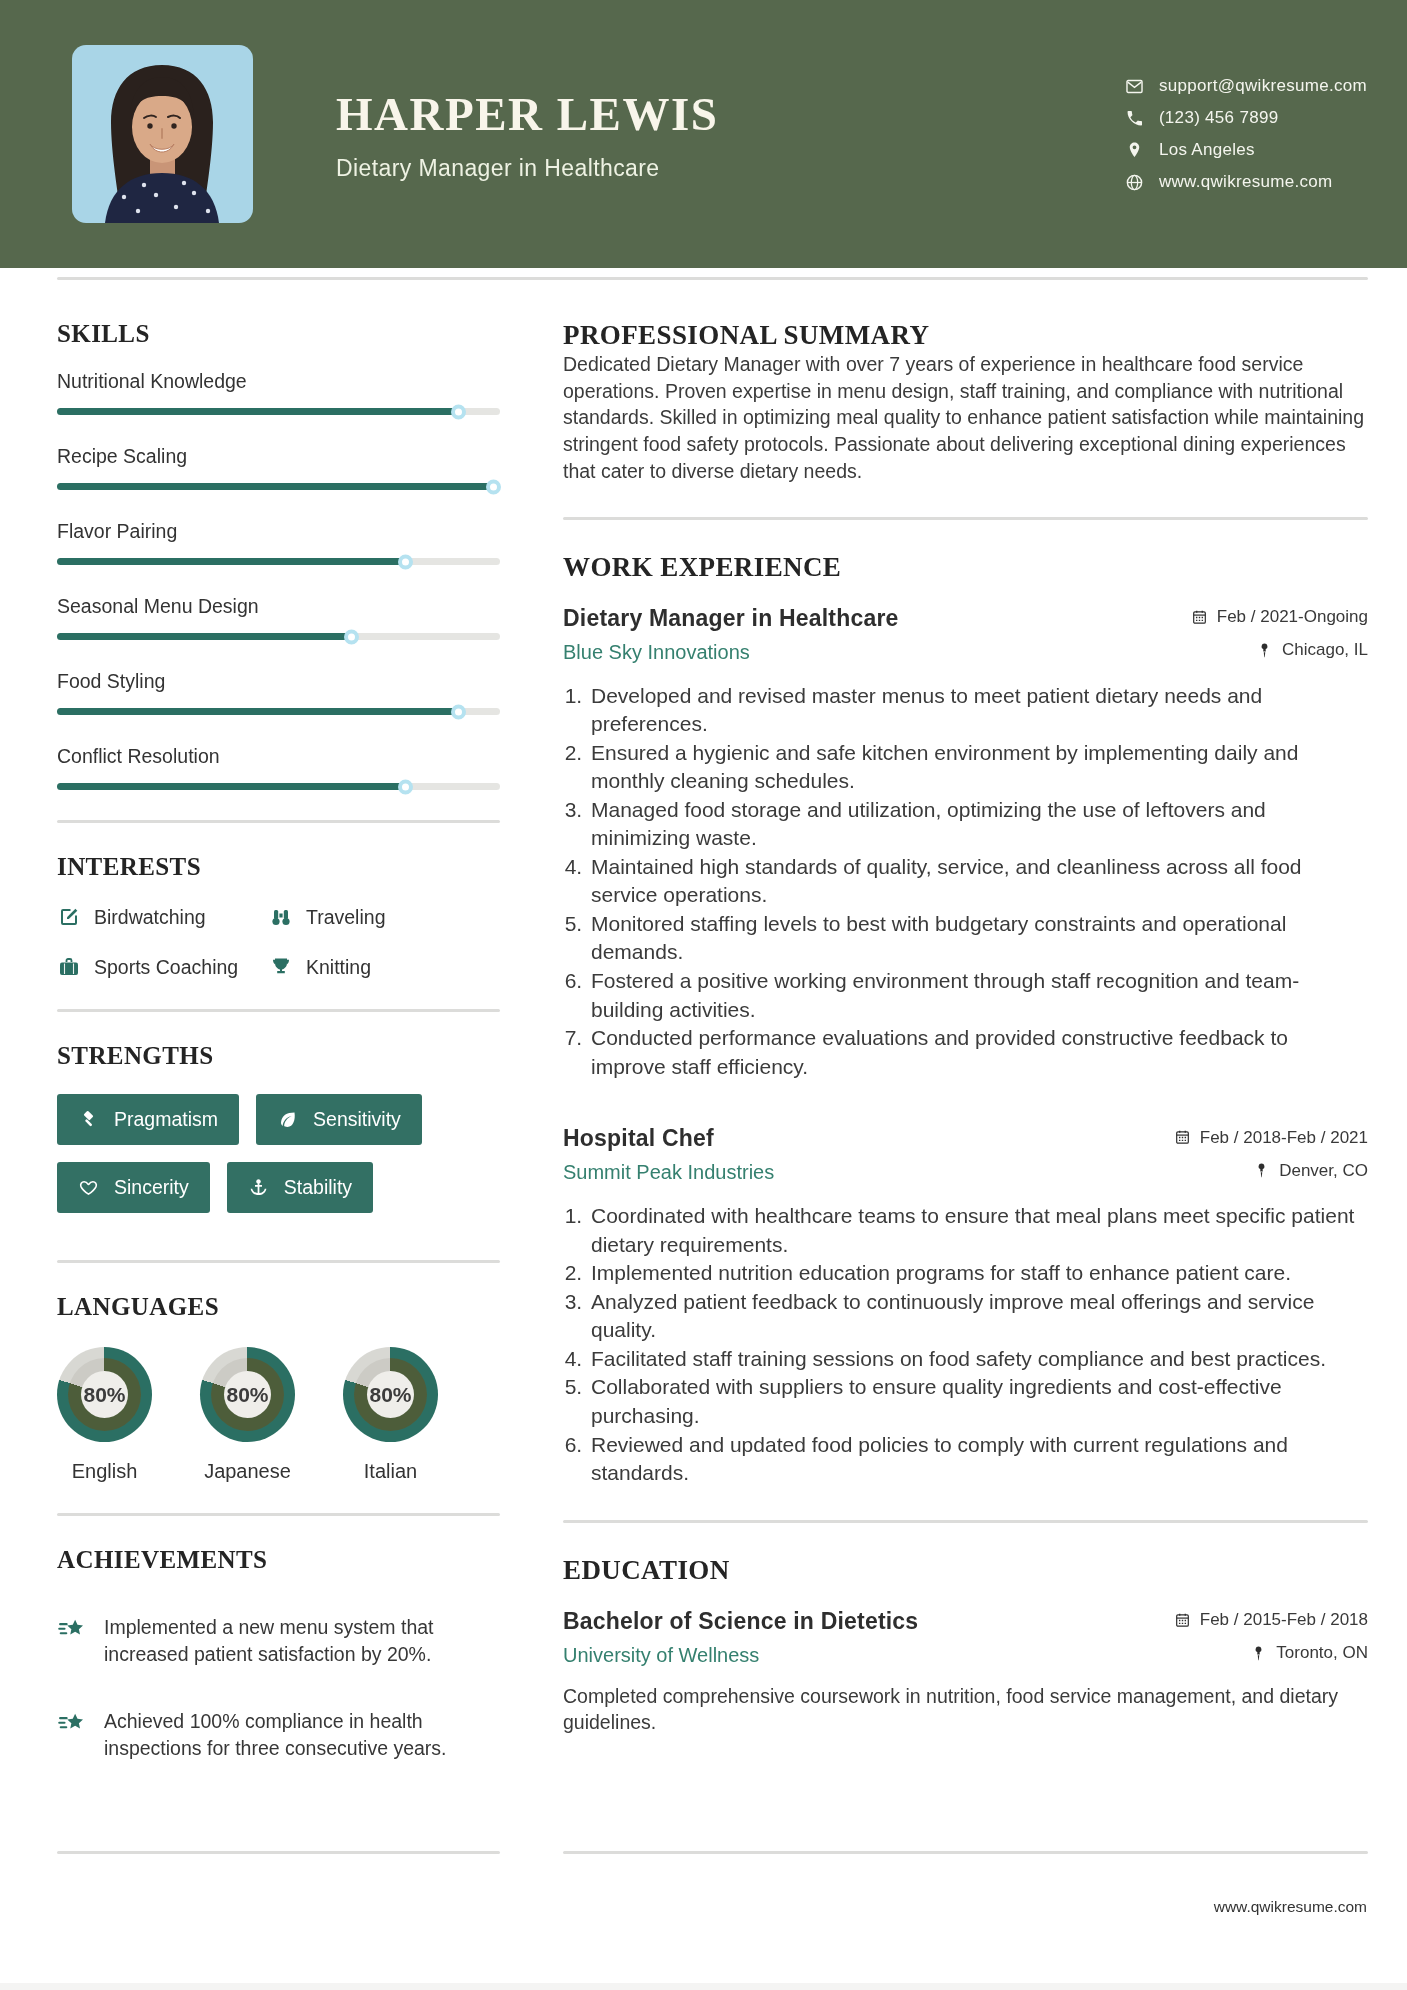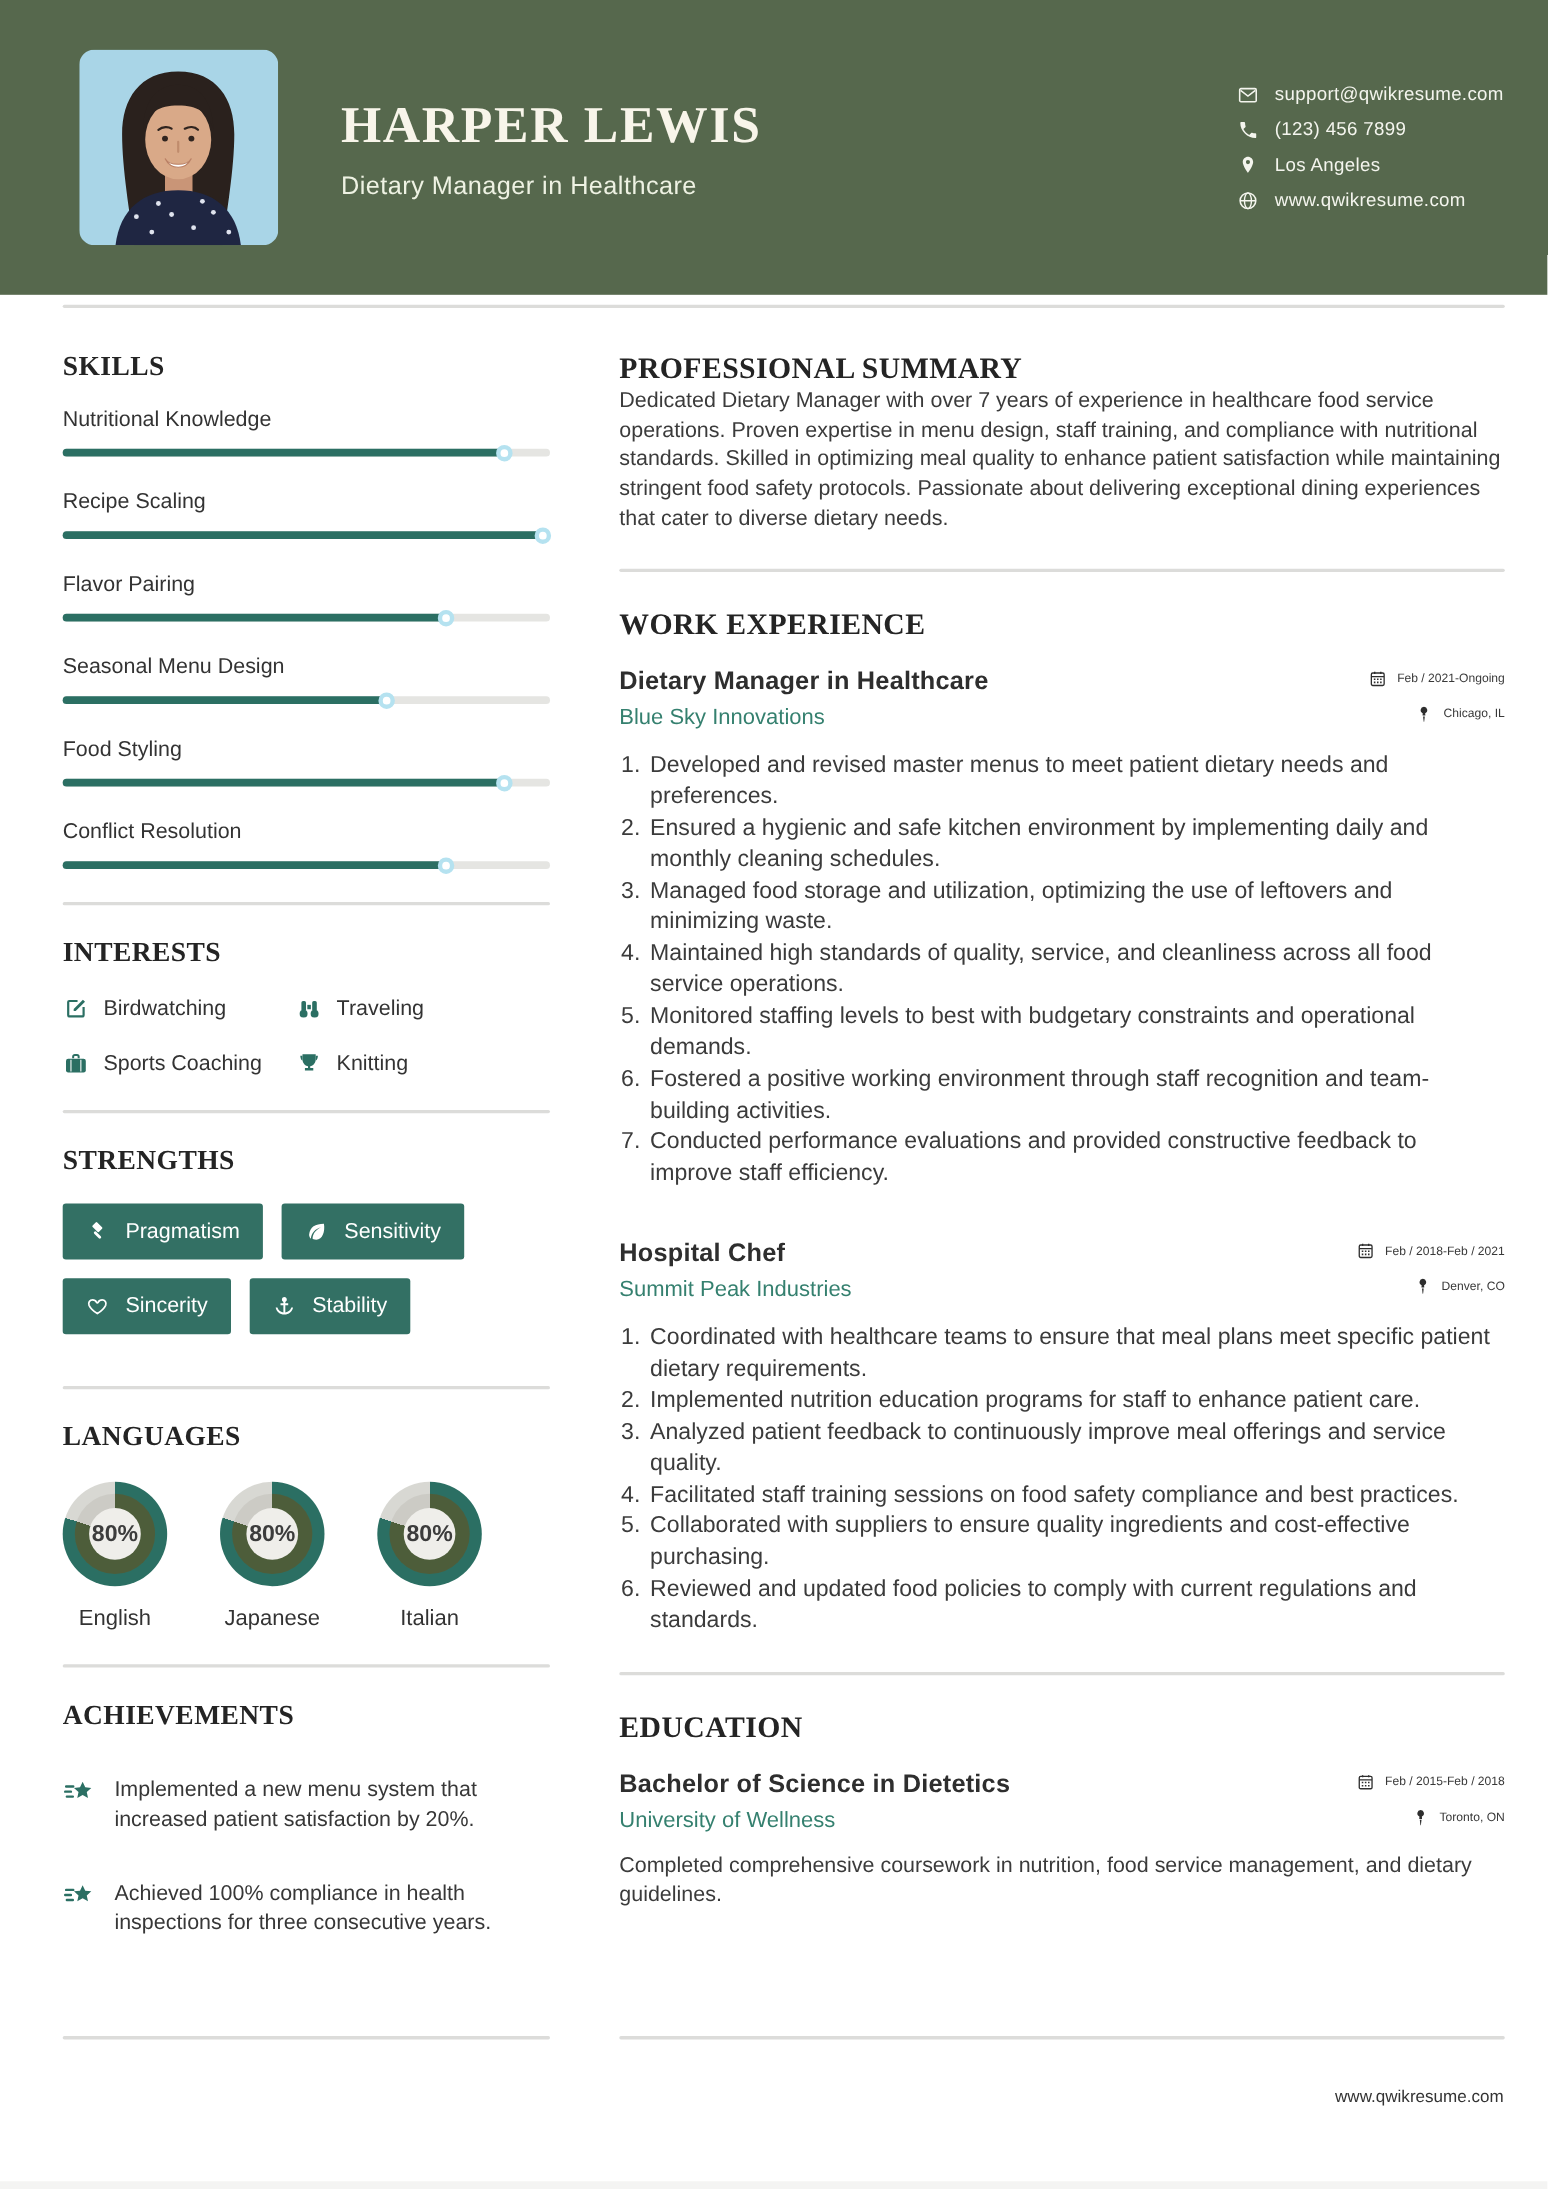--- a/index.html
+++ b/index.html
@@ -4,21 +4,21 @@
 <style>
   * { box-sizing: border-box; margin: 0; padding: 0; }
   html,body { background:#ffffff; }
   body { font-family: "Liberation Sans", sans-serif; color:#3b3b3b; }
   .page { position:relative; width:1407px; height:1990px; margin:0 auto; background:#fff; overflow:hidden; }
 
   
   .header { height:268px; background:#56684d; display:flex; align-items:center; padding:0 40px 0 72px; }
   .photo { width:181px; height:178px; border-radius:14px; overflow:hidden; flex:0 0 auto; }
   .photo svg { display:block; }
-  .name-block { margin-left:57px; }
+  .name-block { margin-left:83px; }
   .name { font-family:"Liberation Serif", serif; font-weight:700; font-size:47px; letter-spacing:1.5px; color:#f8f5ea; }
   .job-title { margin-top:14px; font-size:23px; font-weight:400; letter-spacing:.4px; color:#eef2e3; }
   .contact { margin-left:auto; }
   .contact-row { display:flex; align-items:center; gap:15px; margin:12px 0; color:#f4f5ee; font-size:17px; letter-spacing:.3px; }
   .contact-row .ico { width:19px; height:19px; color:#f4f5ee; flex:0 0 auto; display:flex; }
   .rule { height:3px; background:#dcdcda; border-radius:2px; }
   .header-rule { margin:9px 39px 0 57px; }
 
   
   .columns { display:flex; padding:40px 39px 0 57px; gap:63px; }
@@ -65,21 +65,21 @@
   .ach .ico { width:30px; height:30px; color:#2b6f63; flex:0 0 auto; margin-top:2px; display:flex; }
 
   
   .summary-text { font-size:19.5px; line-height:1.37; color:#3b3b3b; }
   .col-right .rule { margin:32px 0; }
   .job { margin-top:22px; }
   .job + .job { margin-top:44px; }
   .head-row { display:flex; justify-content:space-between; align-items:baseline; }
   .job-name { font-size:23px; font-weight:700; color:#2e2e2e; letter-spacing:.2px; }
   .company { font-size:20px; color:#35806f; margin-top:9px; }
-  .meta { display:flex; align-items:center; gap:9px; font-size:11px; color:#393939; }
+  .meta { display:flex; align-items:center; gap:9px; font-size:17px; color:#393939; }
   .meta .ico { width:17px; height:17px; color:#2e2e2e; display:flex; flex:0 0 auto; }
   ol.bullets { margin:18px 0 0 0; padding-left:25px; font-size:21px; line-height:1.36; color:#3b3b3b; }
   ol.bullets li { padding-left:3px; }
   .edu-desc { margin-top:16px; font-size:19.5px; line-height:1.37; color:#3b3b3b; }
 
   
   .rule-left-f  { position:absolute; left:57px;  width:443px; top:1851px; }
   .rule-right-f { position:absolute; left:563px; width:805px; top:1851px; }
   .footer-left { position:absolute; left:57px; top:1986px; display:flex; align-items:center; gap:27px; }
   .powered { font-size:16px; color:#2b2b2b; }

